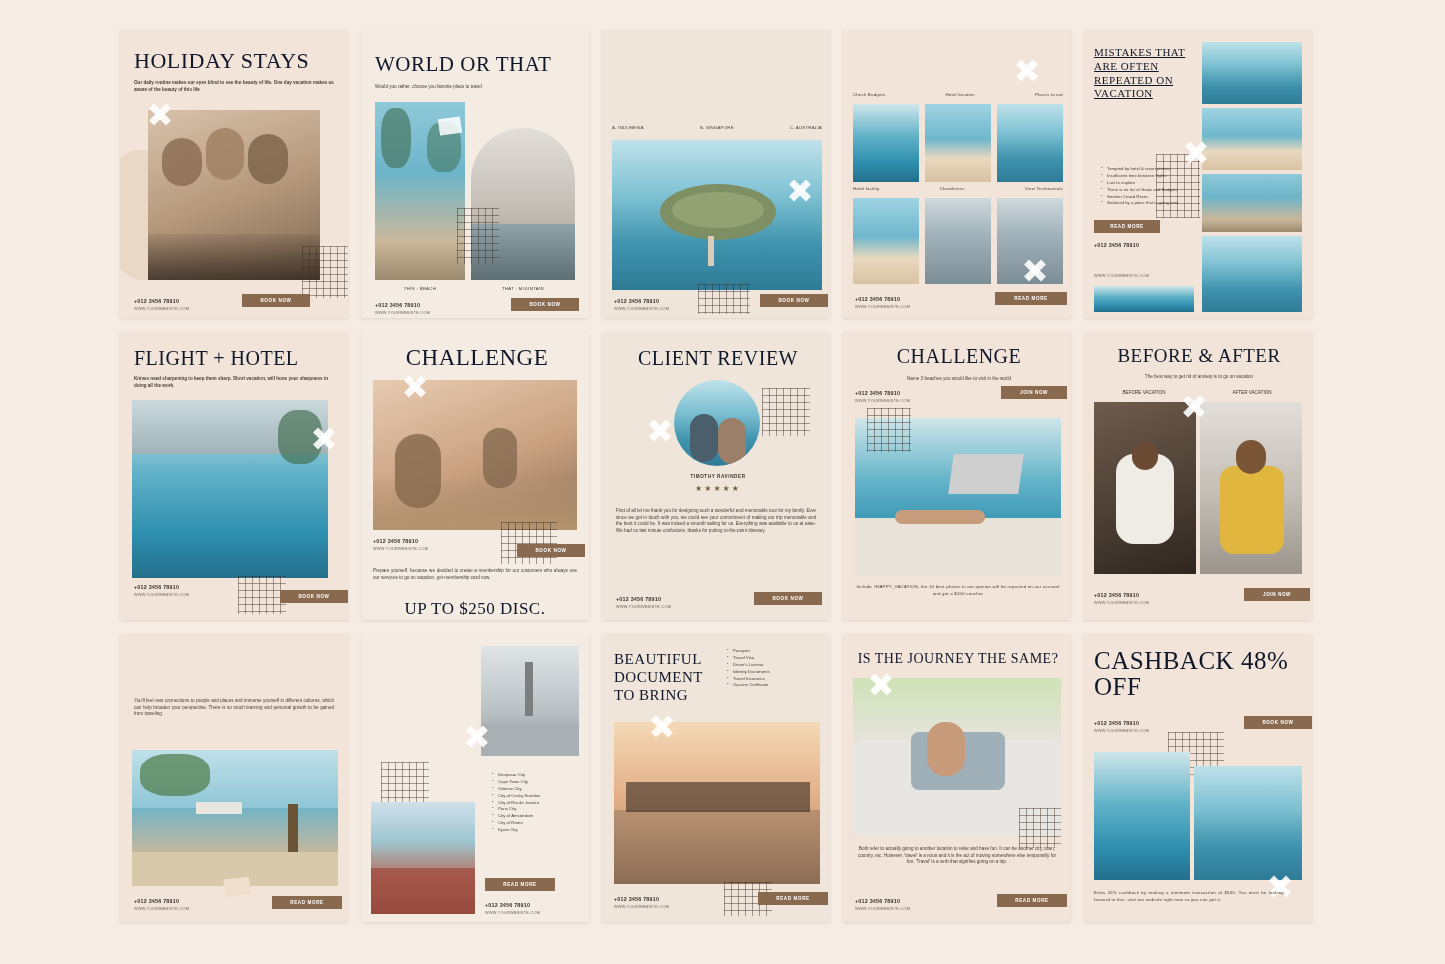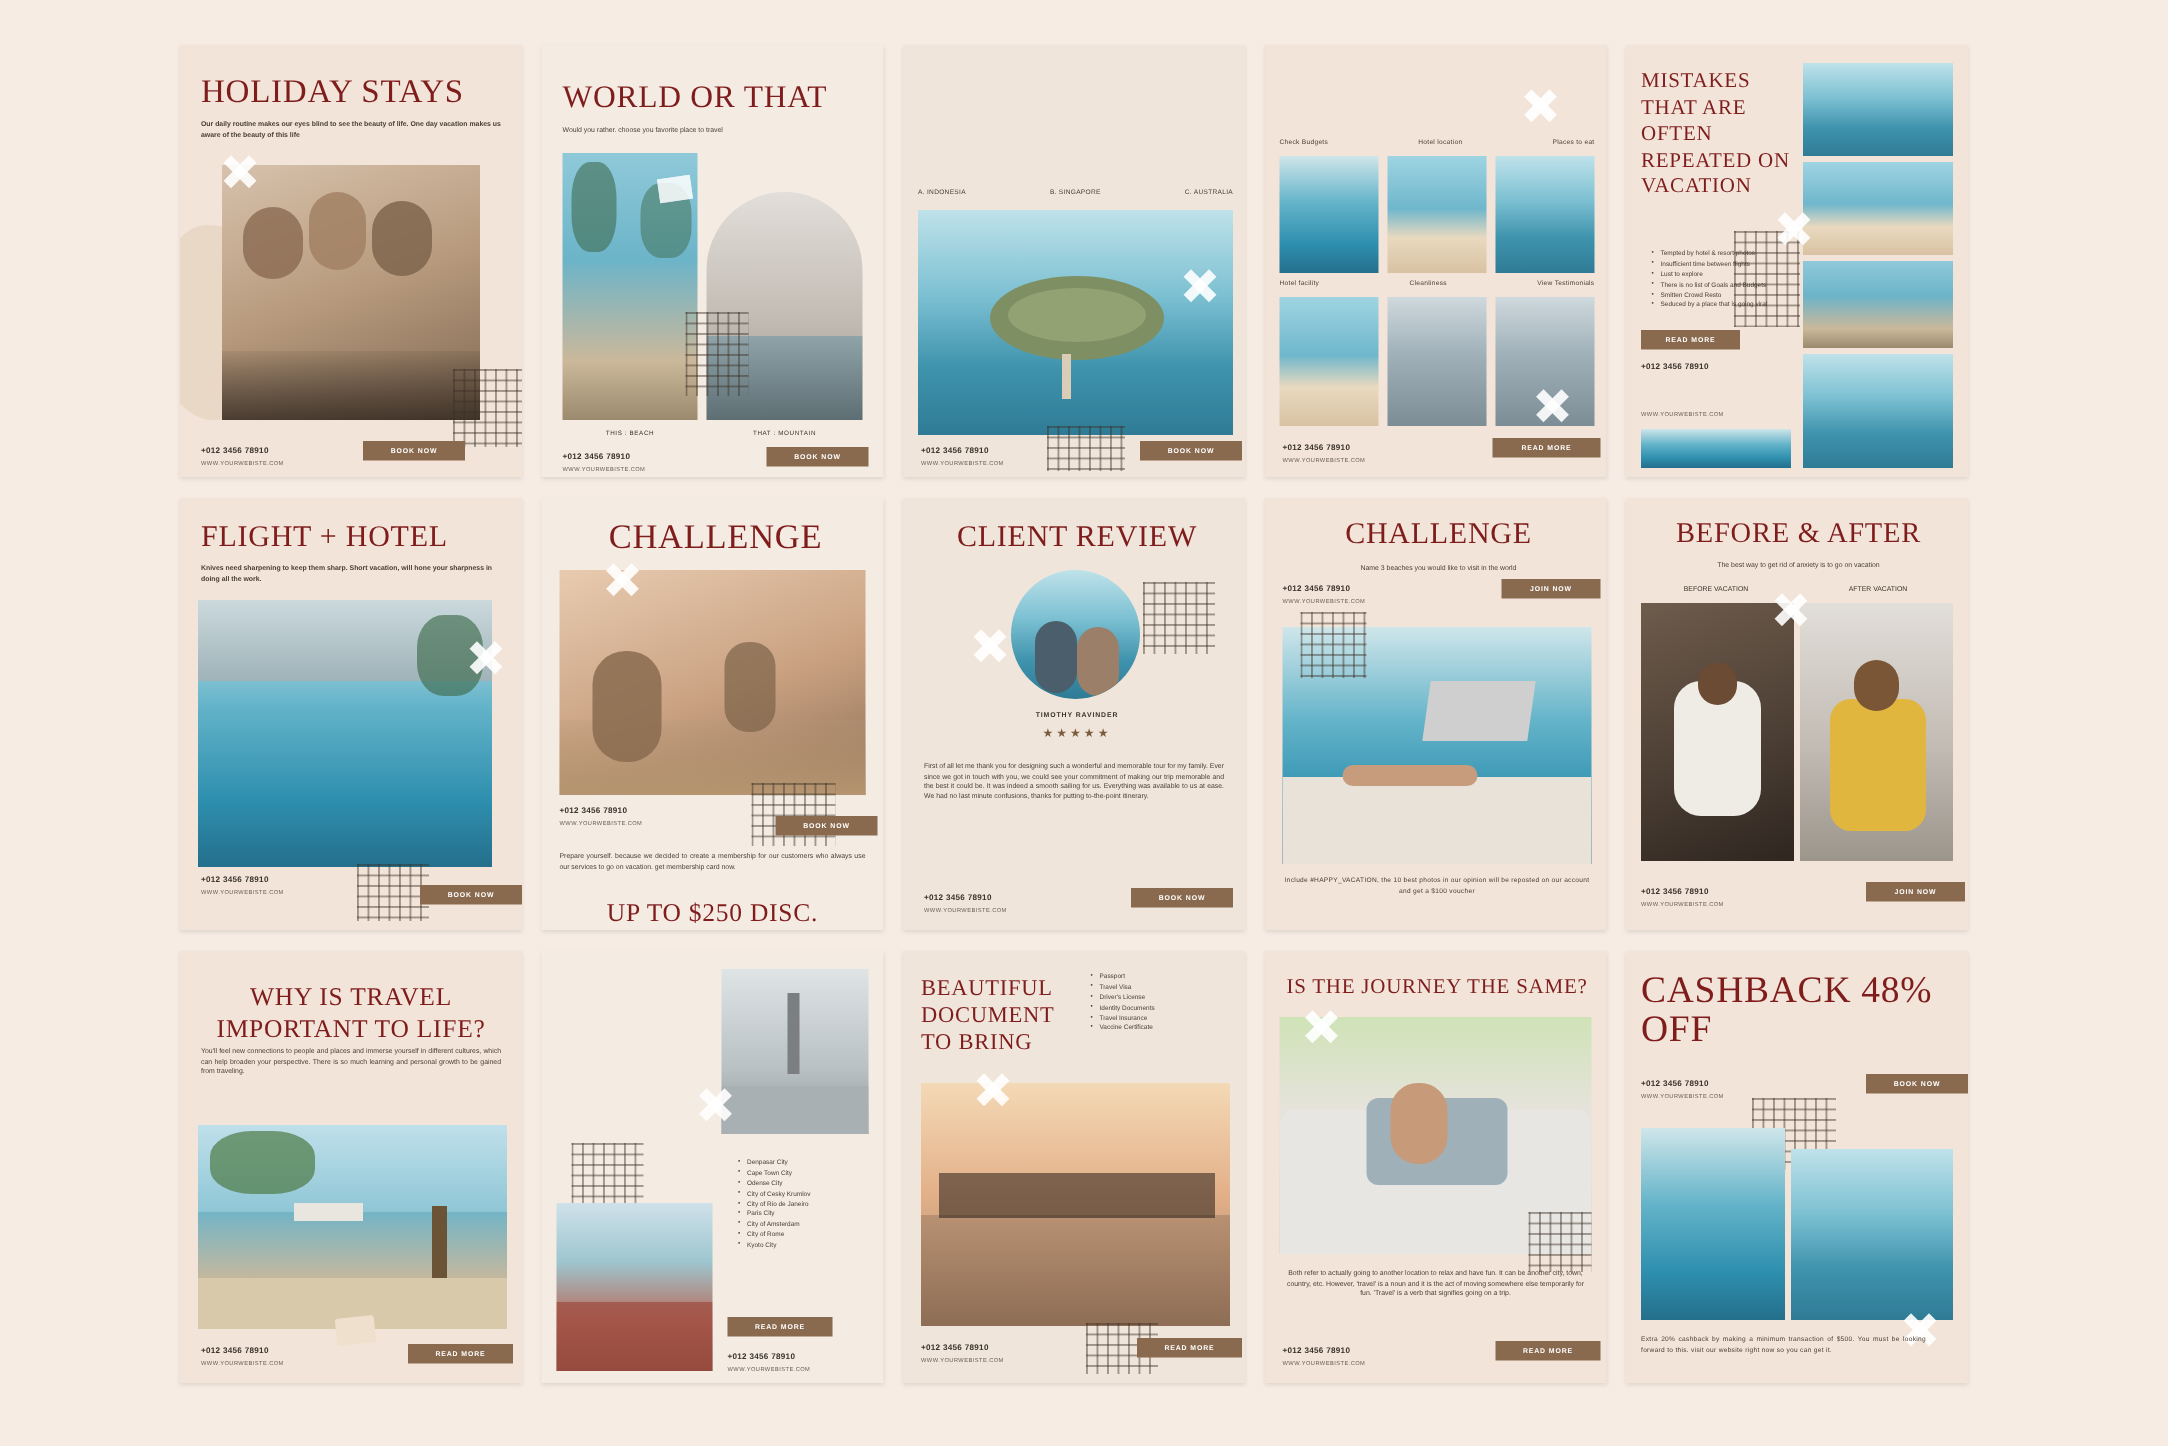--- a/index.html
+++ b/index.html
@@ -21,21 +21,21 @@
     position:relative;
     background:#f2e4d8;
     overflow:hidden;
     box-shadow:0 1px 3px rgba(0,0,0,.10);
   }
   .card.light{background:#f4ebe2;}
   .card.cream{background:#f0e5da;}
   .inner{position:absolute;inset:0;}
   .ttl{
     font-family:"Liberation Serif", serif;
-    color:#7f1d1d;letter-spacing:.5px;line-height:1.0;
+    color:#0f172a;letter-spacing:.5px;line-height:1.0;
   }
   .body{font-size:4.6px;line-height:1.45;color:#4a4038;}
   .tiny{font-size:4.4px;color:#4a4038;letter-spacing:.2px;}
   .phone{font-size:5.4px;color:#3a332c;font-weight:bold;letter-spacing:.2px;}
   .web{font-size:3.8px;color:#6a5f54;letter-spacing:.3px;}
   .btn{
     background:#8a6a4f;color:#fff;font-size:4.6px;letter-spacing:.6px;
     padding:4px 9px;display:inline-block;text-align:center;font-weight:bold;
   }
   .photo{position:absolute;overflow:hidden;background:#9cc7d4;}
@@ -176,21 +176,21 @@
           <span></span>
         </div>
       <div class="phone" style="position:absolute;left:12px;top:266px;">+012 3456 78910</div>
       <div class="web" style="position:absolute;left:12px;top:275px;">WWW.YOURWEBISTE.COM</div>
       <div class="btn" style="position:absolute;left:152px;top:262px;width:54px;">READ MORE</div>
     </div>
   </div>
 
   <div class="card">
     <div class="inner">
-      <div class="ttl" style="position:absolute;left:10px;top:16px;width:110px;font-size:14px;line-height:1.25;">MISTAKES THAT ARE OFTEN REPEATED ON VACATION</div>
+      <div class="ttl" style="position:absolute;left:10px;top:16px;width:110px;font-size:11px;line-height:1.25;text-decoration:underline;">MISTAKES THAT ARE OFTEN REPEATED ON VACATION</div>
       <div class="photo im-sea" style="left:118px;top:12px;width:100px;height:62px;"></div>
       <div class="photo im-beach" style="left:118px;top:78px;width:100px;height:62px;"></div>
       <ul class="list" style="position:absolute;left:10px;top:136px;width:200px;">
         <li>Tempted by hotel &amp; resort photos</li>
         <li>Insufficient time between flights</li>
         <li>Lust to explore</li>
         <li>There is no list of Goals and Budgets</li>
         <li>Smitten Crowd Resto</li>
         <li>Seduced by a place that is going viral</li>
       </ul>
@@ -305,21 +305,20 @@
           <span></span>
         </div>
       <div class="phone" style="position:absolute;left:10px;top:260px;">+012 3456 78910</div>
       <div class="web" style="position:absolute;left:10px;top:269px;">WWW.YOURWEBISTE.COM</div>
       <div class="btn" style="position:absolute;left:160px;top:256px;width:48px;">JOIN NOW</div>
     </div>
   </div>
 
   <div class="card">
     <div class="inner">
-      <div class="ttl" style="position:absolute;left:12px;top:20px;width:204px;font-size:17px;text-align:center;line-height:1.25;">WHY IS TRAVEL IMPORTANT TO LIFE?</div>
       <div class="body" style="position:absolute;left:14px;top:64px;width:200px;text-align:justify;">You'll feel new connections to people and places and immerse yourself in different cultures, which can help broaden your perspective. There is so much learning and personal growth to be gained from traveling.</div>
       <div class="photo im-palm" style="left:12px;top:116px;width:206px;height:136px;">
         <div style="position:absolute;left:0;top:0;width:100%;height:58px;background:linear-gradient(180deg,#bfe0ea,#8fc6d6);"></div>
         <div style="position:absolute;left:8px;top:4px;width:70px;height:42px;background:#4d7b45;opacity:.7;border-radius:40%"></div>
         <div style="position:absolute;right:40px;top:54px;width:10px;height:60px;background:#6b5436;"></div>
         <div style="position:absolute;left:0;bottom:0;width:100%;height:34px;background:#d9c9ab;"></div>
         <div style="position:absolute;left:64px;top:52px;width:46px;height:12px;background:#e9e6e0;"></div>
       </div>
       <div class="blob" style="left:104px;top:244px;width:26px;height:18px;background:#efe0cd;border-radius:2px;transform:rotate(-6deg);"></div>
       <div class="phone" style="position:absolute;left:14px;top:264px;">+012 3456 78910</div>

